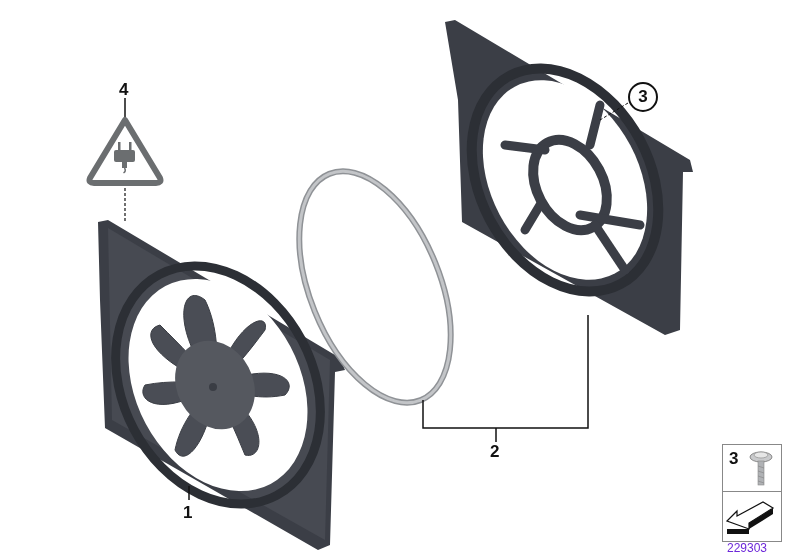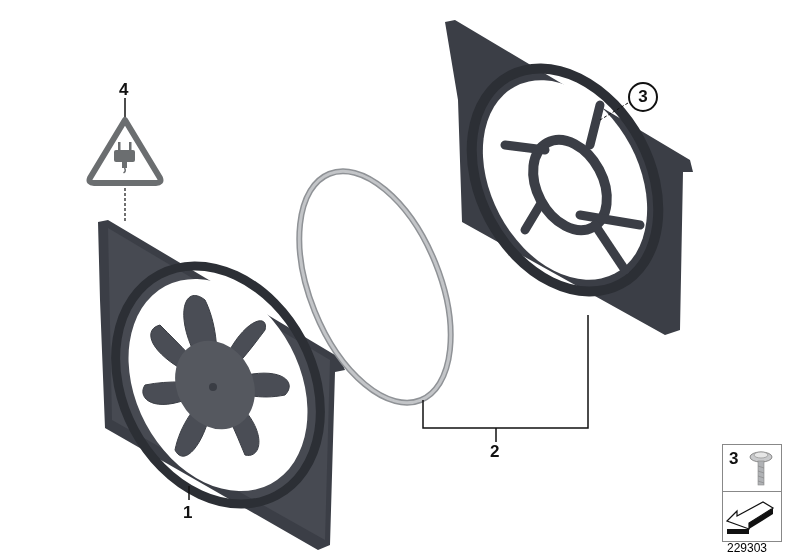--- a/index.html
+++ b/index.html
@@ -3,21 +3,21 @@
 <meta charset="utf-8">
 <style>
   html, body { margin:0; padding:0; background:#ffffff; }
   body { width:800px; height:560px; position:relative; overflow:hidden; font-family:"Liberation Sans", sans-serif; }
   .stage { position:absolute; left:0; top:0; width:800px; height:560px; }
   .label { position:absolute; font-weight:bold; font-size:17px; color:#111; font-family:"Liberation Sans", sans-serif; }
   .circle-label { position:absolute; width:26px; height:26px; border:2px solid #111; border-radius:50%; background:#fff; font-weight:bold; font-size:17px; color:#111; text-align:center; line-height:26px; box-sizing:content-box; }
   .ref-box { position:absolute; left:722px; top:444px; width:58px; height:96px; border:1px solid #888; background:#fff; }
   .ref-box .divider { position:absolute; left:0; top:46px; width:58px; height:1px; background:#888; }
   .ref-box .num { position:absolute; left:6px; top:4px; font-size:17px; font-weight:bold; color:#111; }
-  .diagram-id { position:absolute; left:727px; top:541px; font-size:12px; color:#000000; }
+  .diagram-id { position:absolute; left:727px; top:541px; font-size:12px; color:#6d28d9; }
   svg { position:absolute; left:0; top:0; }
 </style>
 </head>
 <body>
 
 <div class="stage">
 
   <svg width="800" height="560" viewBox="0 0 800 560">
 
     <line x1="125" y1="98" x2="125" y2="120" stroke="#111" stroke-width="1.5"></line>

